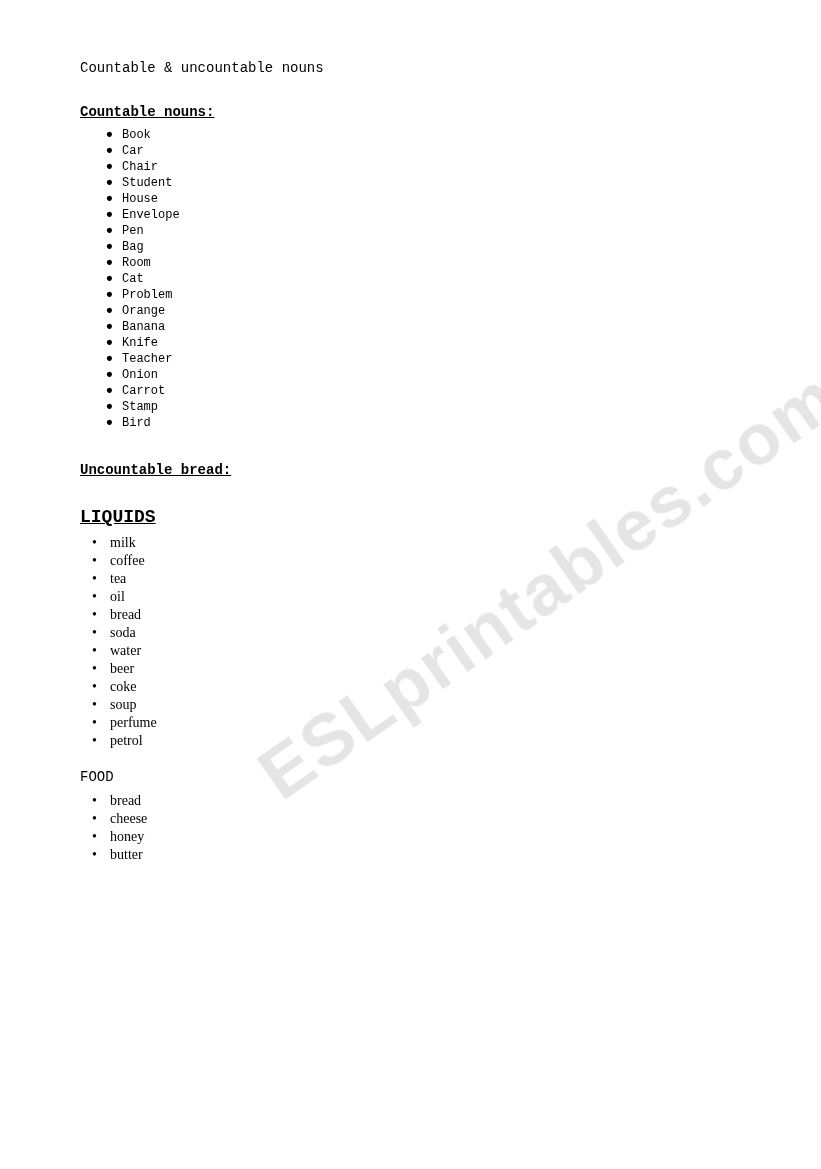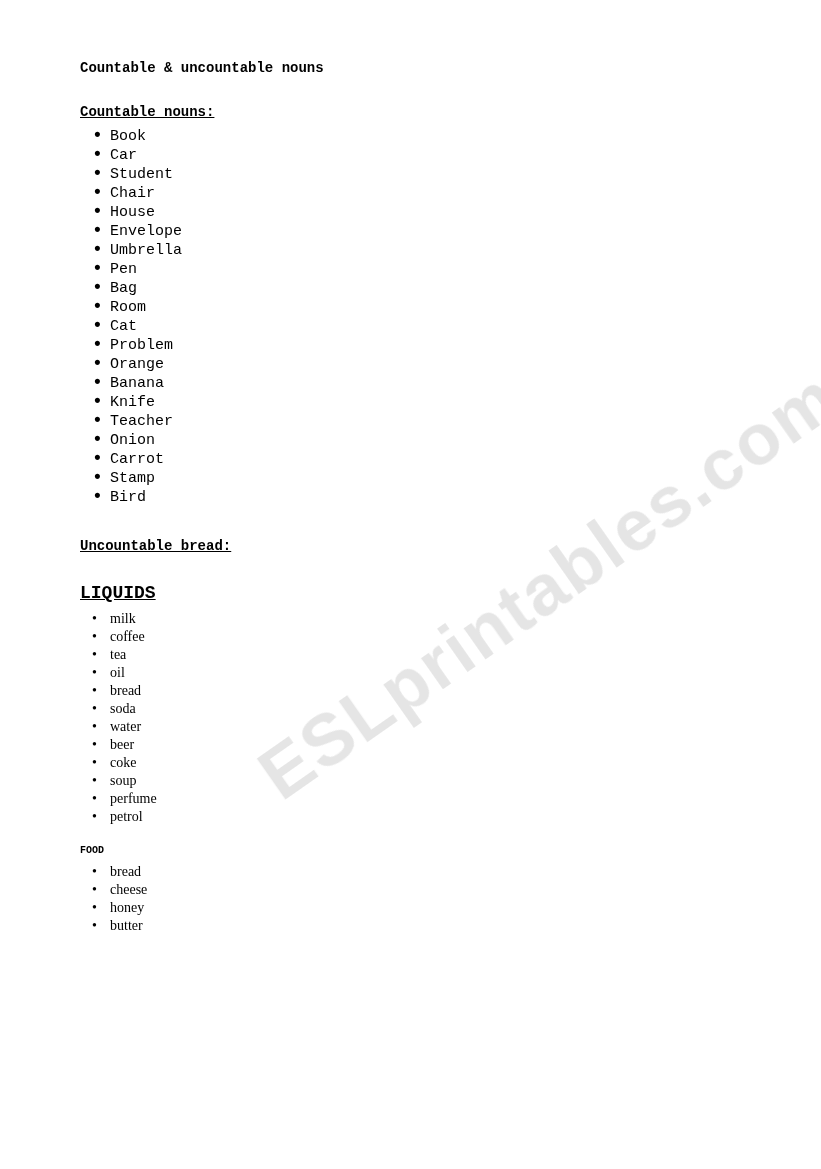--- a/index.html
+++ b/index.html
@@ -31,21 +31,20 @@
       pointer-events: none;
       white-space: nowrap;
       z-index: 100;
       letter-spacing: 2px;
     }
 
     .page-title {
       font-size: 14px;
       margin-bottom: 28px;
       font-family: "Courier New", Courier, monospace;
-      font-weight: bold;
     }
 
     .section-heading {
       font-size: 14px;
       font-weight: bold;
       text-decoration: underline;
       margin-bottom: 8px;
       font-family: "Courier New", Courier, monospace;
     }
 
@@ -55,21 +54,22 @@
 
     .countable-list {
       list-style: none;
       padding-left: 30px;
     }
 
     .countable-list li {
       position: relative;
       margin-bottom: 2px;
       font-family: "Courier New", Courier, monospace;
-      font-size: 15px;
+      font-size: 12px;
+      margin-left: 12px;
     }
 
     .countable-list li::before {
       content: "•";
       position: absolute;
       left: -18px;
       font-size: 18px;
       font-weight: bold;
       top: -2px;
     }
@@ -105,44 +105,43 @@
       left: -18px;
       font-size: 14px;
       top: 0px;
     }
 
     .food-section {
       margin-top: 20px;
     }
 
     .food-heading {
-      font-size: 10px;
-      font-weight: bold;
+      font-size: 14px;
+      font-weight: normal;
       margin-bottom: 8px;
       font-family: "Courier New", Courier, monospace;
     }
   </style>
 </head>
 <body>
 
 <div class="watermark">ESLprintables.com</div>
 
 <div class="page-title">Countable  &amp;  uncountable  nouns</div>
 
 <div class="countable-section">
   <div class="section-heading">Countable nouns:</div>
   <ul class="countable-list">
 
   <li>Book</li>
       <li>Car</li>
+      <li>Chair</li>
       <li>Student</li>
-      <li>Chair</li>
       <li>House</li>
       <li>Envelope</li>
-      <li>Umbrella</li>
       <li>Pen</li>
       <li>Bag</li>
       <li>Room</li>
       <li>Cat</li>
       <li>Problem</li>
       <li>Orange</li>
       <li>Banana</li>
       <li>Knife</li>
       <li>Teacher</li>
       <li>Onion</li>

